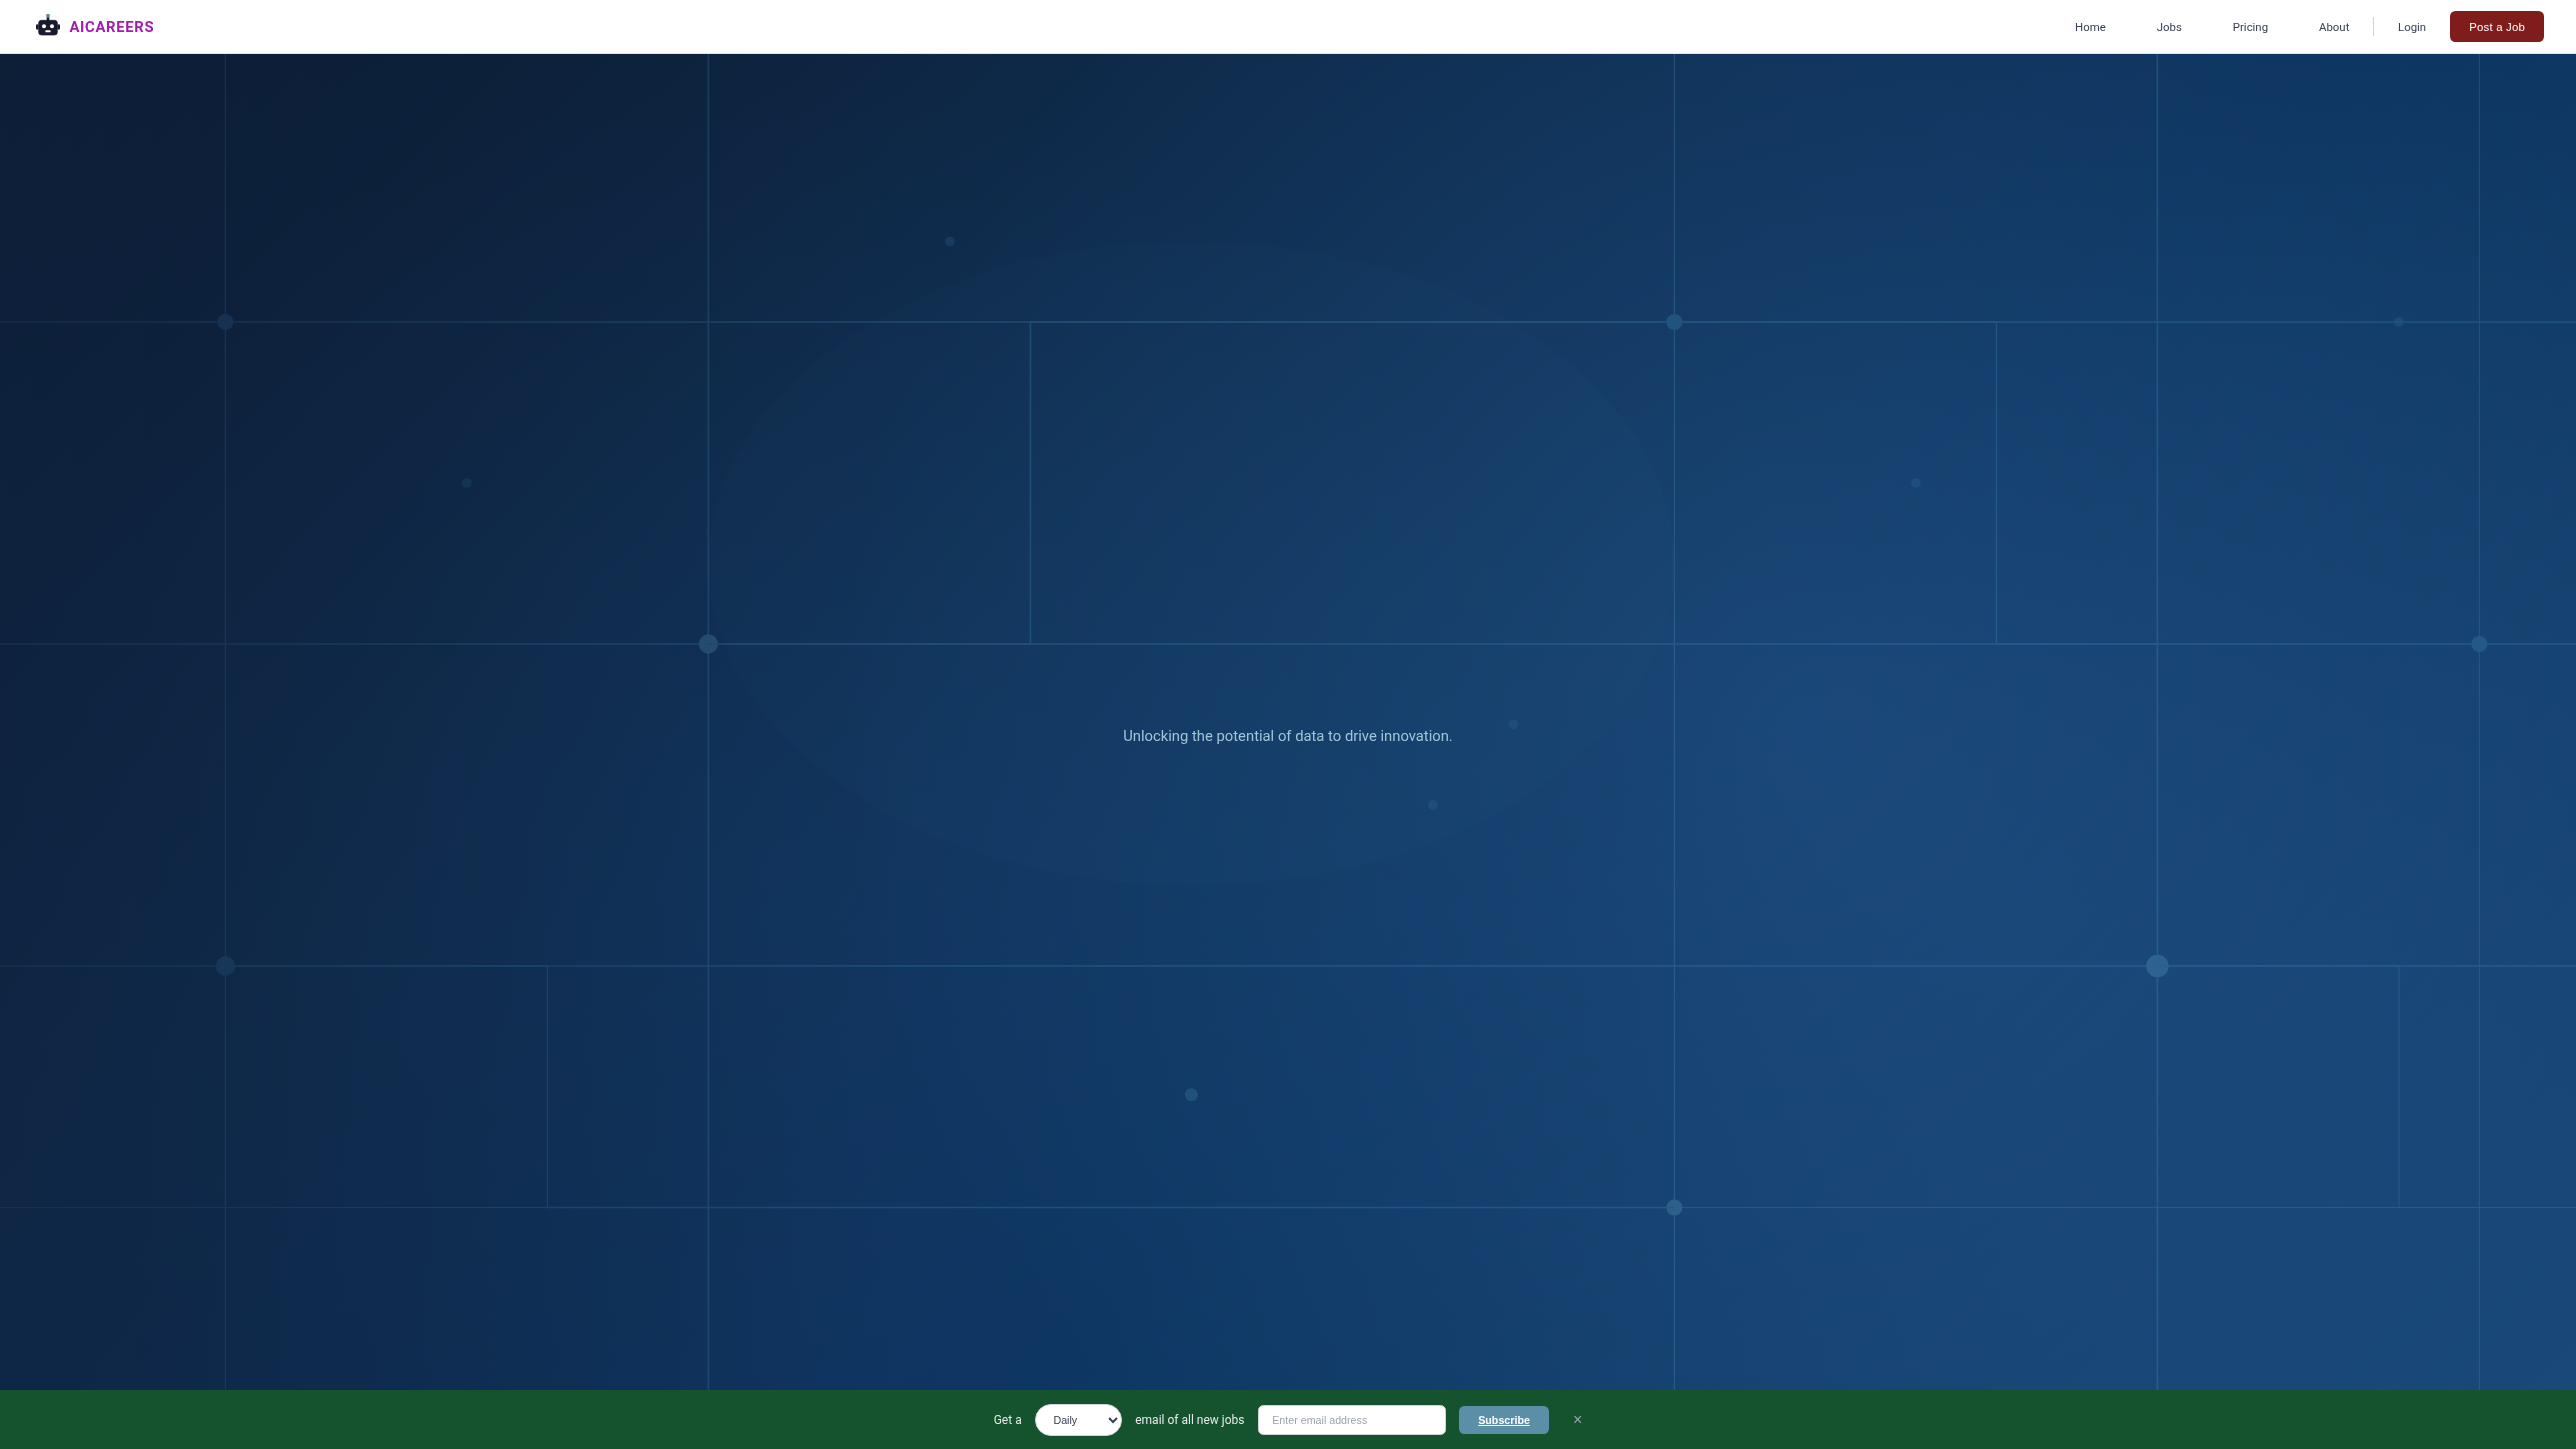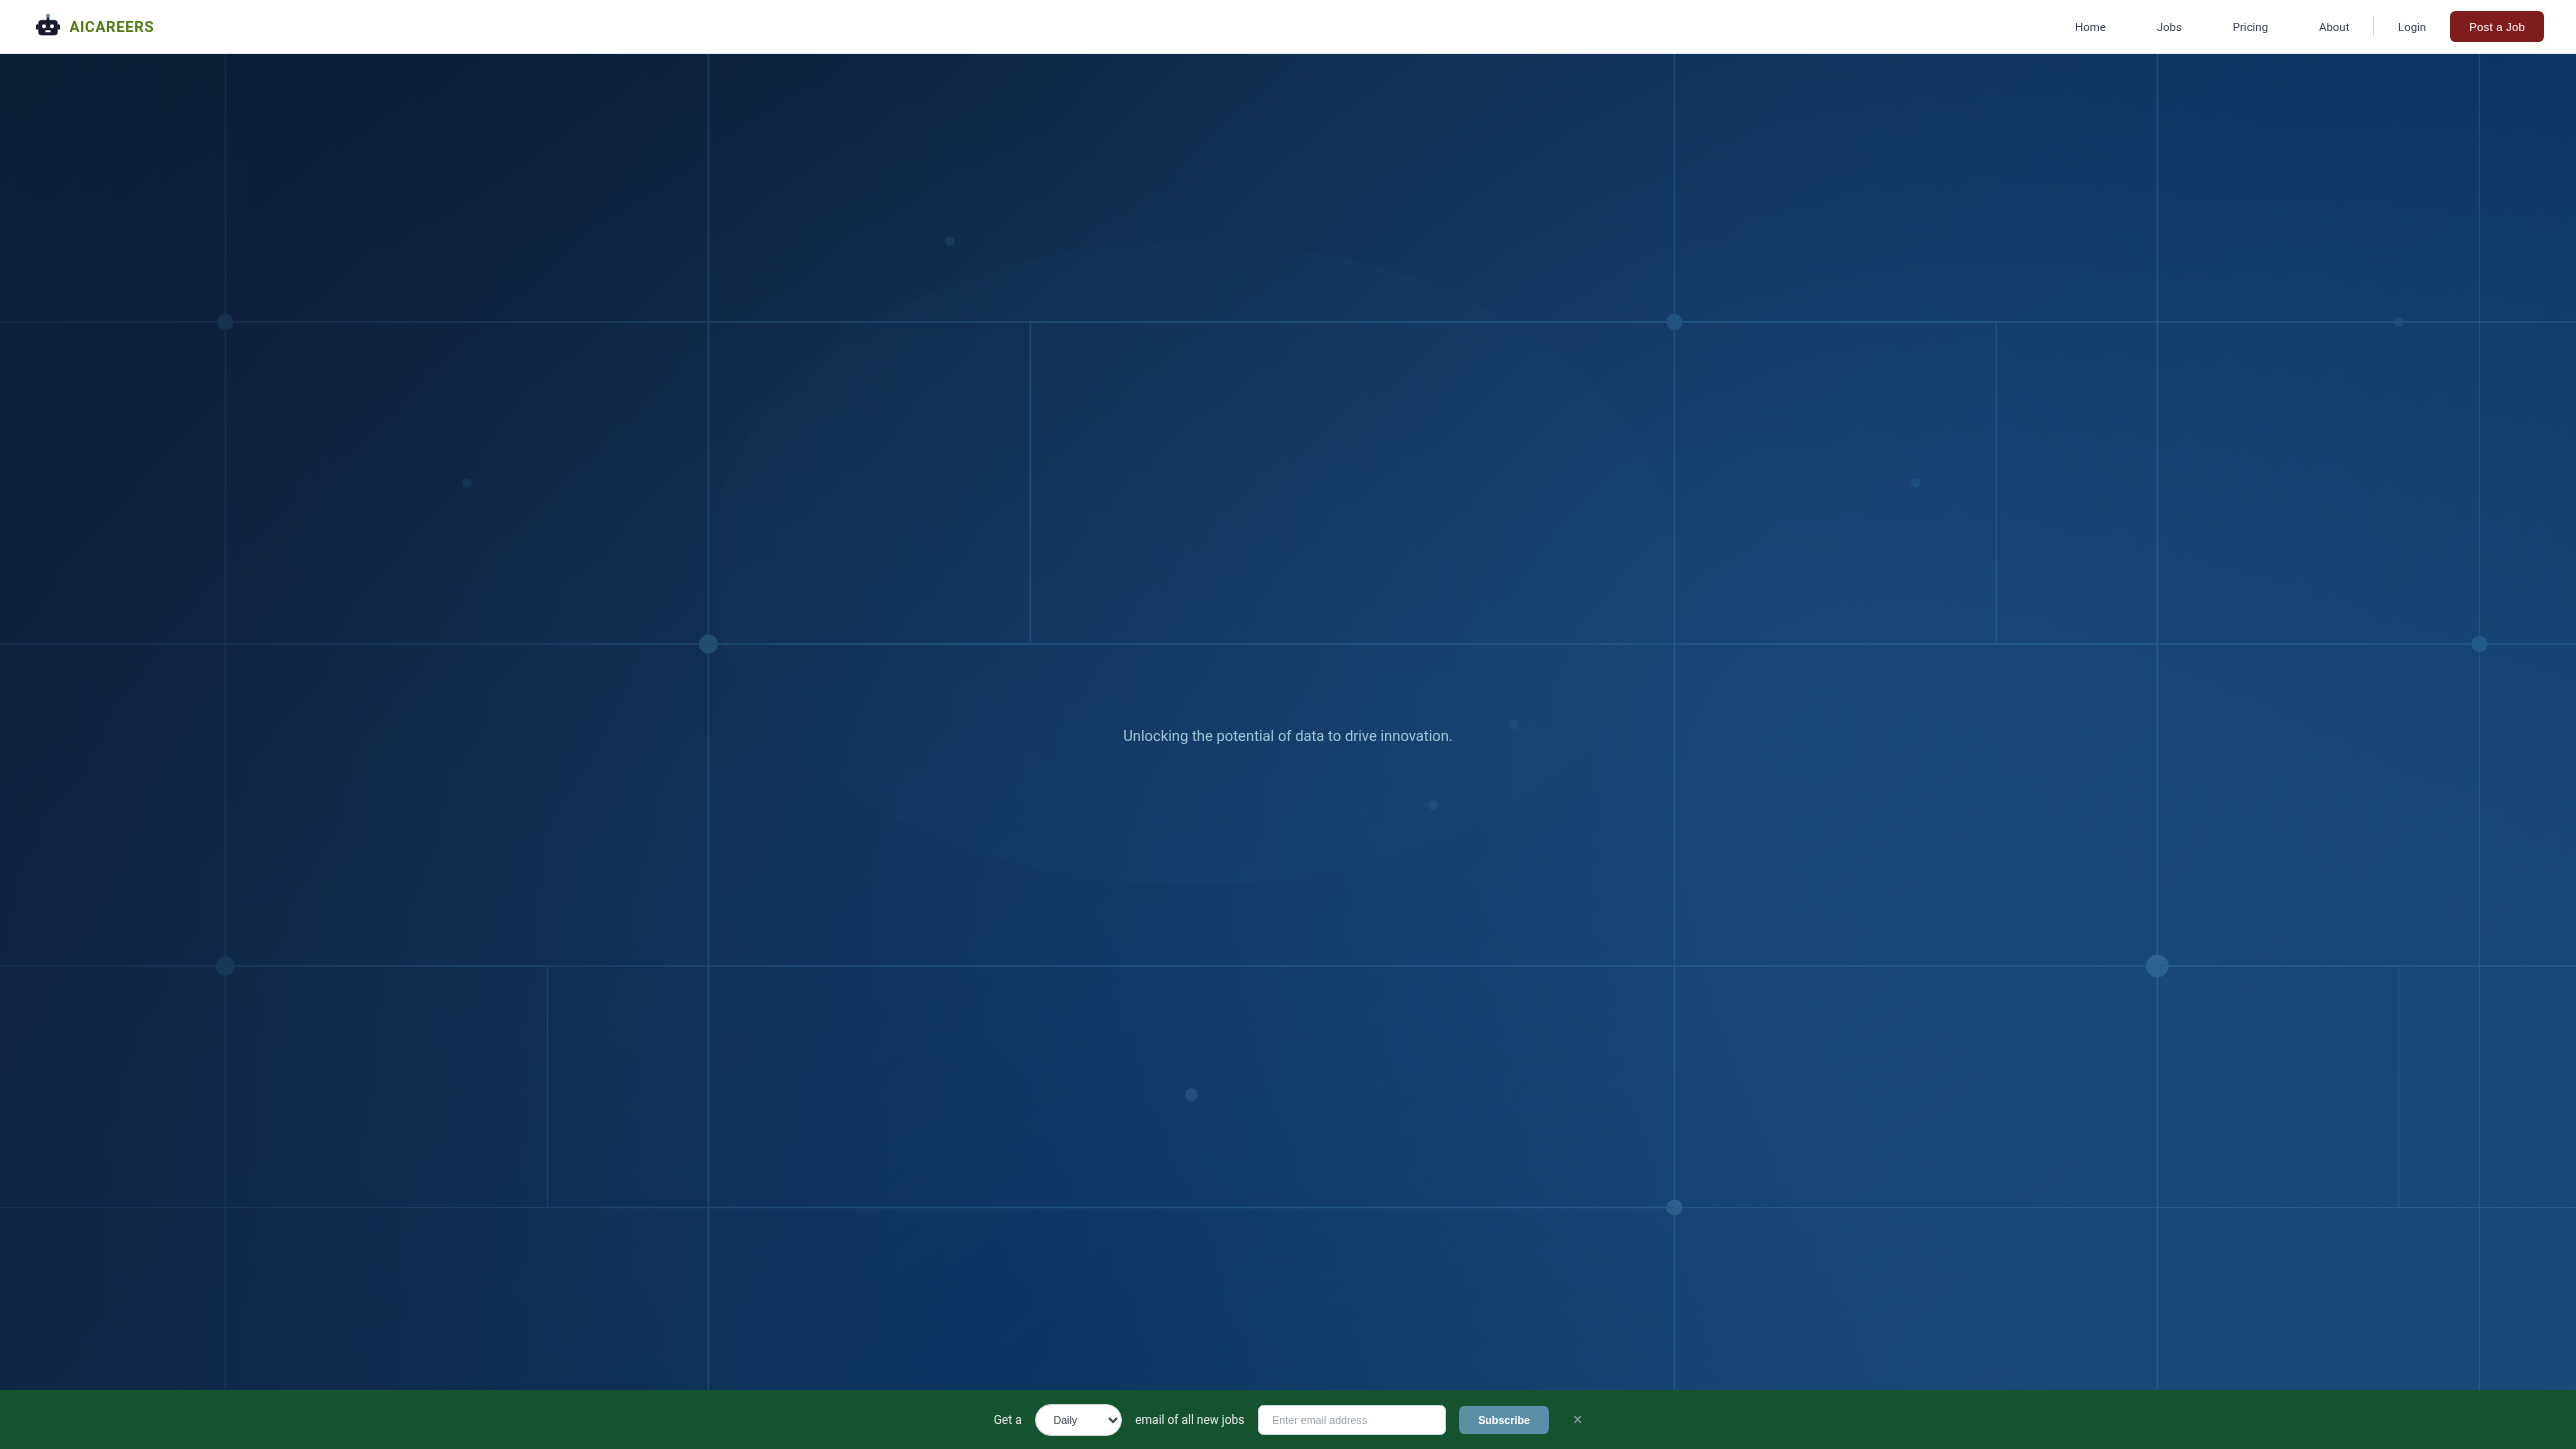--- a/index.html
+++ b/index.html
@@ -37,21 +37,21 @@
     }
 
     .logo-icon {
       width: 32px;
       height: 32px;
     }
 
     .logo-text {
       font-size: 14.8px;
       font-weight: 700;
-      color: #4d7c0f;
+      color: #a21caf;
       letter-spacing: 0.7px;
     }
 
     .nav-links {
       display: flex;
       align-items: center;
       gap: 24px;
     }
 
     .nav-link {
@@ -271,20 +271,21 @@
 
     .btn-subscribe {
       background: #5b8fa8;
       color: #fff;
       border: none;
       border-radius: 5.4px;
       padding: 8px 19px;
       font-size: 10.7px;
       font-weight: 600;
       cursor: pointer;
+      text-decoration: underline;
     }
 
     .btn-close-banner {
       background: none;
       border: none;
       color: #9ca3af;
       font-size: 16px;
       cursor: pointer;
       margin-left: 10.7px;
       line-height: 1;

